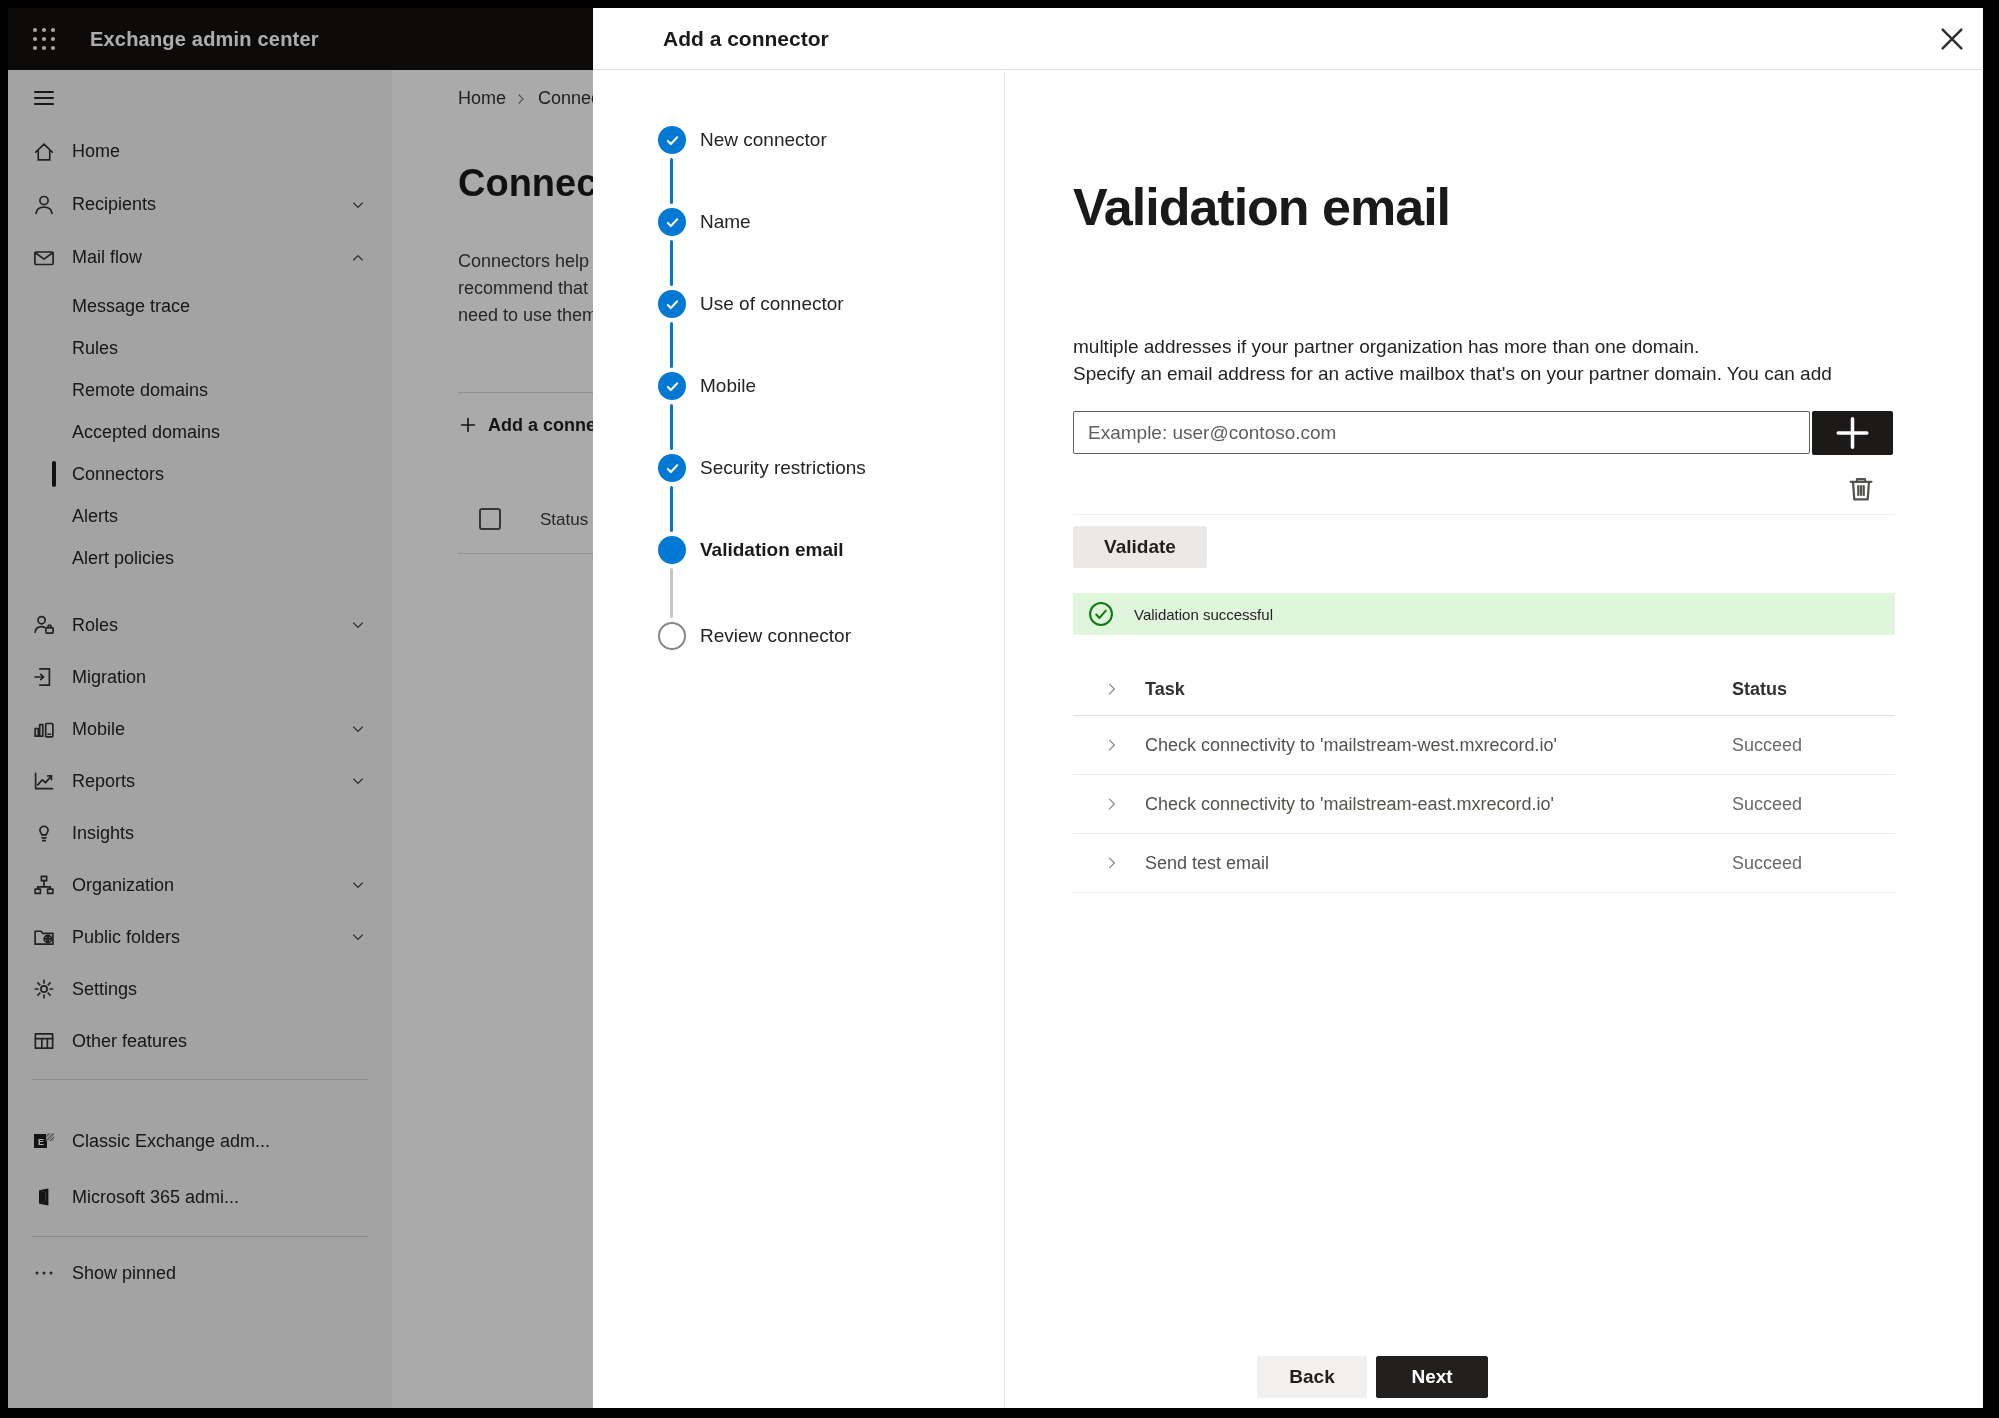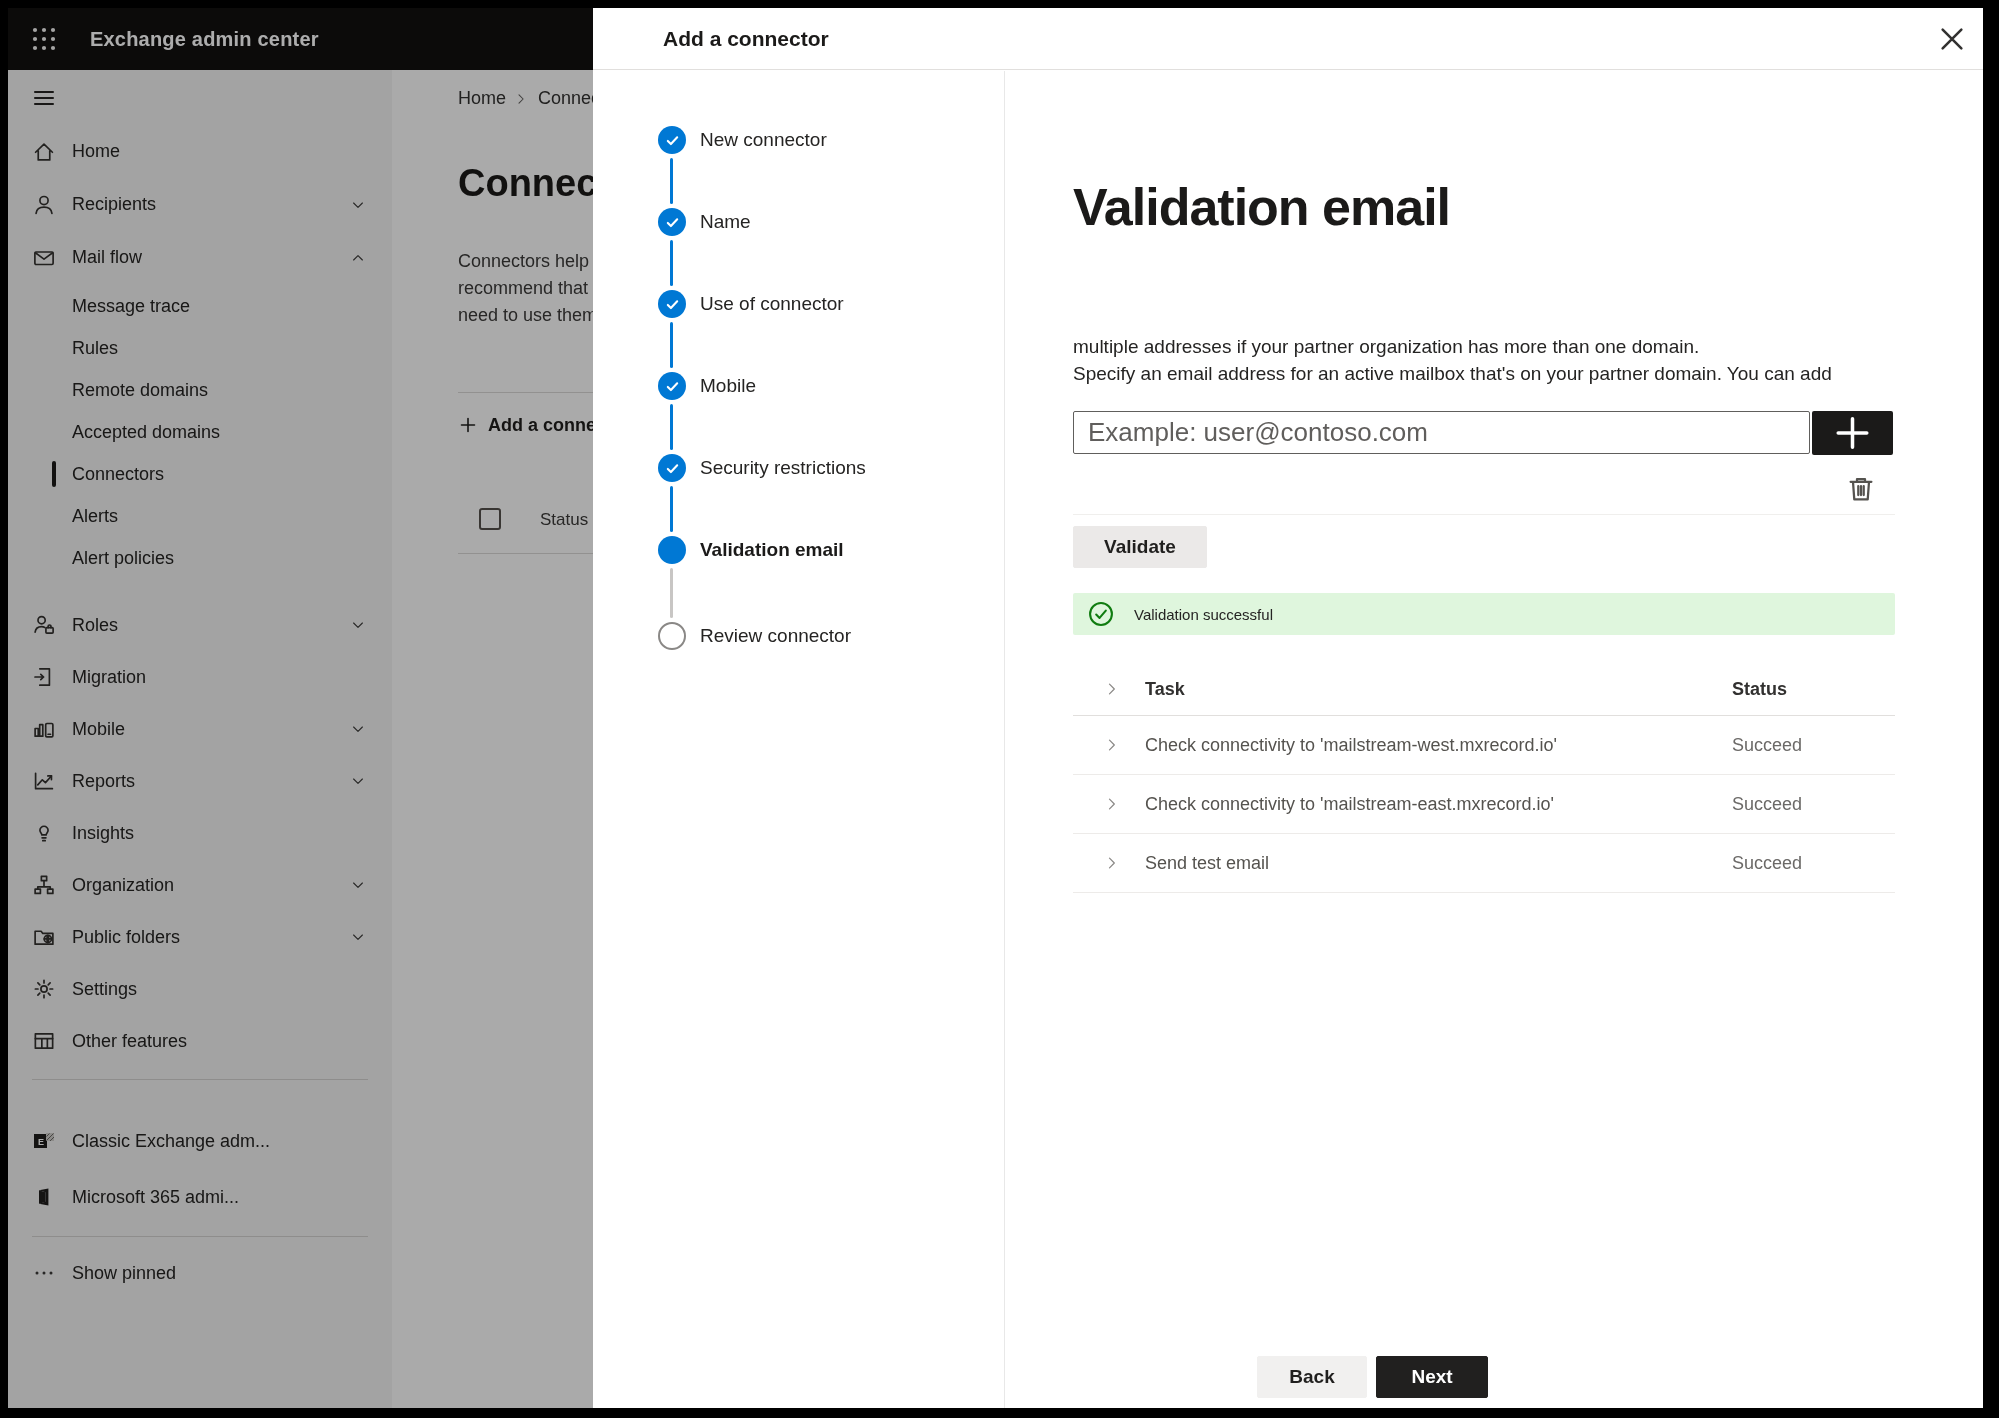--- a/index.html
+++ b/index.html
@@ -54,21 +54,21 @@
   .wcircle.upcoming { background:#fff; border:2px solid #8a8886; }
   .wlabel { position:absolute; left:107px; top:0; height:28px; line-height:28px; font-size:19px; color:#252423; white-space:nowrap; }
   .wlabel.current { font-weight:700; color:#1b1a19; }
   .wline { position:absolute; left:77px; width:3px; border-radius:2px; }
 
   
   .main { position:absolute; left:412px; top:63px; right:0; bottom:0; background:#fff; }
   .m-heading { position:absolute; left:68px; top:106px; font-size:52px; font-weight:700; letter-spacing:-1px; color:#1b1a19; white-space:nowrap; }
   .m-desc { position:absolute; left:68px; top:262px; font-size:19px; line-height:27px; color:#252423; white-space:nowrap; }
   .input-row { position:absolute; left:68px; top:340px; width:822px; height:44px; }
-  .email-input { position:absolute; left:0; top:0; width:737px; height:43px; border:1px solid #605e5c; border-radius:2px; font-size:26px; color:#252423; padding:0 14px; font-family:"Liberation Sans",sans-serif; background:#fff; }
+  .email-input { position:absolute; left:0; top:0; width:737px; height:43px; border:1px solid #605e5c; border-radius:2px; font-size:19px; color:#252423; padding:0 14px; font-family:"Liberation Sans",sans-serif; background:#fff; }
   .email-input::placeholder { color:#605e5c; opacity:1; }
   .add-email-btn { position:absolute; left:739px; top:0; width:81px; height:44px; background:#1b1a19; border:none; border-radius:2px; color:#fff; display:flex; align-items:center; justify-content:center; cursor:pointer; }
   .address-row { position:absolute; left:68px; top:392px; width:822px; height:52px; border-bottom:1px solid #f0efed; }
   .address-text { position:absolute; left:16px; top:0; height:52px; line-height:46px; font-size:19px; color:#686663; }
   .trash-btn { position:absolute; left:772px; top:10px; width:32px; height:32px; display:flex; align-items:center; justify-content:center; color:#55534f; background:none; border:none; cursor:pointer; }
   .validate-btn { position:absolute; left:68px; top:455px; width:134px; height:42px; background:#ebe9e8; border:1px solid #ebe9e8; border-radius:2px; font-size:19px; font-weight:600; color:#201f1e; cursor:pointer; font-family:"Liberation Sans",sans-serif; }
   .banner { position:absolute; left:68px; top:522px; width:822px; height:42px; background:#dff6dd; border-radius:2px; display:flex; align-items:center; }
   .banner .bicon { margin-left:15px; width:26px; height:26px; color:#107c10; flex:none; }
   .banner .btext { margin-left:20px; font-size:15px; color:#252423; }
 

